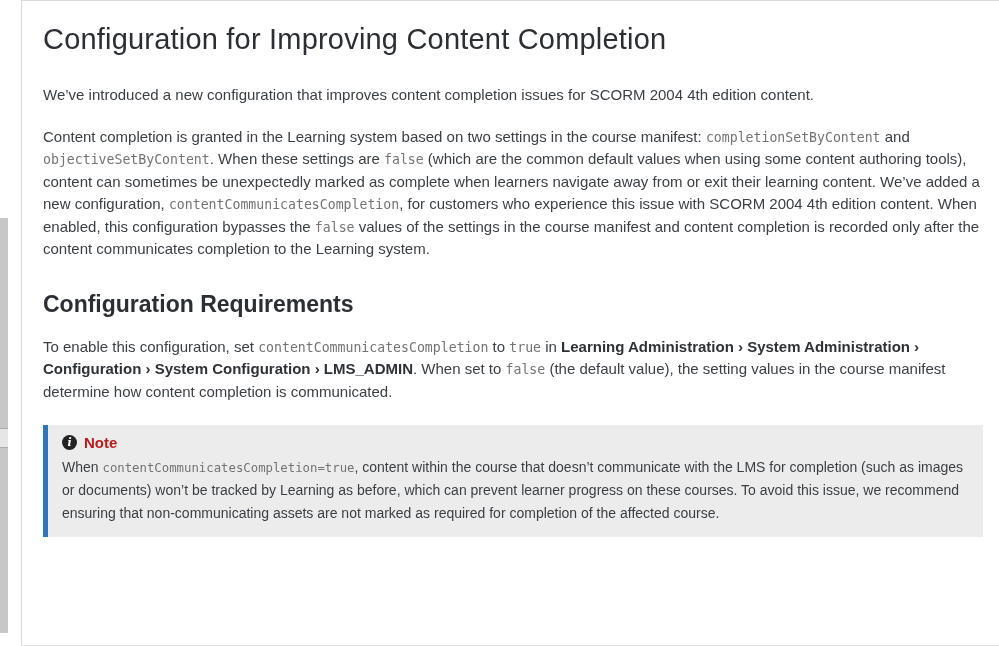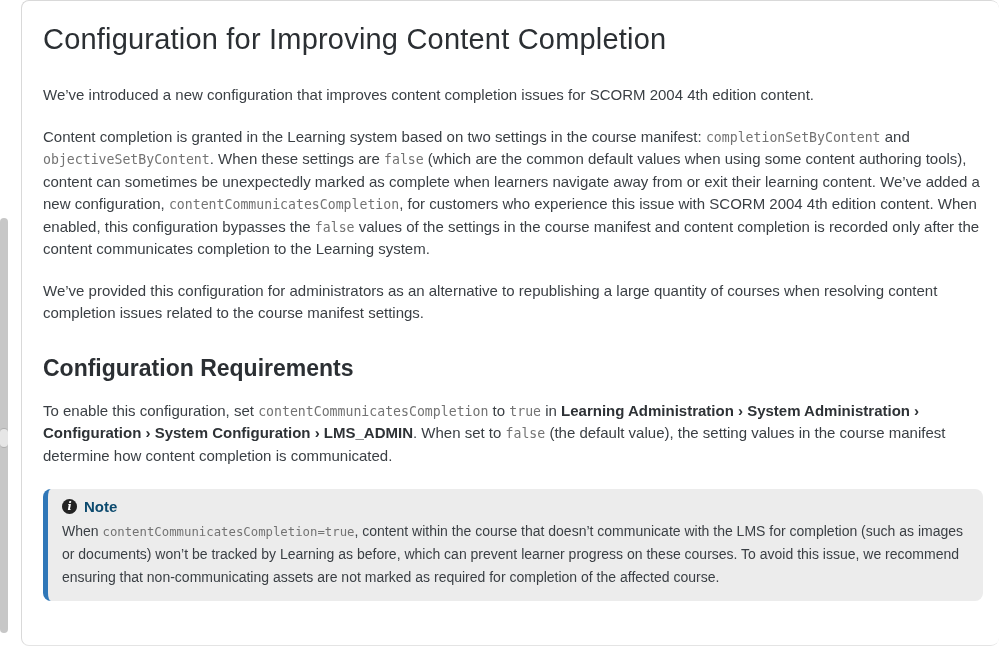--- a/index.html
+++ b/index.html
@@ -1,15 +1,15 @@
 <!DOCTYPE html>
 <html><head>
 <meta charset="utf-8">
 <style>
-  * { margin: 0; padding: 0; box-sizing: border-box; border-radius: 8px; }
+  * { margin: 0; padding: 0; box-sizing: border-box; }
   html, body { width: 999px; height: 646px; overflow: hidden; background: #ffffff; }
   body { font-family: "Liberation Sans", sans-serif; color: #32363a; position: relative; }
 
   
   .left-rail { position: absolute; left: 0; top: 0; width: 21px; height: 646px; background: #ffffff; }
   .left-scrollbar { position: absolute; left: 0; top: 218px; width: 8px; height: 415px; background: #c7c7c7; }
   .left-scrollbar-thumb { position: absolute; left: 0; top: 210px; width: 8px; height: 20px;
       background: #e6e6e6; border-top: 1px solid #adadad; border-bottom: 1px solid #adadad; }
 
   
@@ -23,41 +23,40 @@
   p.para { font-size: 15px; line-height: 1.5; margin: 17px 0 19px 0; color: #3a3f44; }
   p.para .code, .note-body .code { font-family: "DejaVu Sans Mono", monospace; font-size: 0.88em; color: #737373; }
   p.para .bold { font-weight: 700; color: #2e3236; }
 
   
   .note-box { margin-top: 22px; background: #ececec; border-left: 5px solid #2f77b8; padding: 9px 14px 13px 14px; }
   .note-title-row { display: flex; align-items: center; gap: 7px; margin-bottom: 5px; }
   .info-icon { display: inline-flex; align-items: center; justify-content: center;
       width: 15px; height: 15px; border-radius: 50%; background: #232323; color: #ffffff;
       font-family: "DejaVu Serif", serif; font-weight: 700; font-style: italic; font-size: 11px; line-height: 1; }
-  .note-title { font-size: 15px; font-weight: 700; color: #0c4a6e; }
+  .note-title { font-size: 15px; font-weight: 700; color: #b91c1c; }
   .note-body { font-size: 14px; line-height: 1.63; color: #3a3f44; }
 </style>
 </head>
 <body>
 
 <div class="left-rail">
   <div class="left-scrollbar">
     <div class="left-scrollbar-thumb"></div>
   </div>
 </div>
 
 <div class="content-frame">
 
   <h1 class="page-title">Configuration for Improving Content Completion</h1>
 
   <p class="para"><span>We’ve introduced a new configuration that improves content completion issues for SCORM 2004 4th edition content.</span></p>
 
   <p class="para"><span>Content completion is granted in the Learning system based on two settings in the course manifest: </span><span class="code">completionSetByContent</span><span> and </span><span class="code">objectiveSetByContent</span><span>. When these settings are </span><span class="code">false</span><span> (which are the common default values when using some content authoring tools), content can sometimes be unexpectedly marked as complete when learners navigate away from or exit their learning content. We’ve added a new configuration, </span><span class="code">contentCommunicatesCompletion</span><span>, for customers who experience this issue with SCORM 2004 4th edition content. When enabled, this configuration bypasses the </span><span class="code">false</span><span> values of the settings in the course manifest and content completion is recorded only after the content communicates completion to the Learning system.</span></p>
 
-  <p class="para"><span>We’ve provided this configuration for administrators as an alternative to republishing a large quantity of courses when resolving content completion issues related to the course manifest settings.</span></p>
 
   <h2 class="section-heading">Configuration Requirements</h2>
 
   <p class="para"><span>To enable this configuration, set </span><span class="code">contentCommunicatesCompletion</span><span> to </span><span class="code">true</span><span> in </span><span class="bold">Learning Administration › System Administration › Configuration › System Configuration › LMS_ADMIN</span><span>. When set to </span><span class="code">false</span><span> (the default value), the setting values in the course manifest determine how content completion is communicated.</span></p>
 
   <div class="note-box">
     <div class="note-title-row">
       <span class="info-icon">i</span>
       <span class="note-title">Note</span>
     </div>

